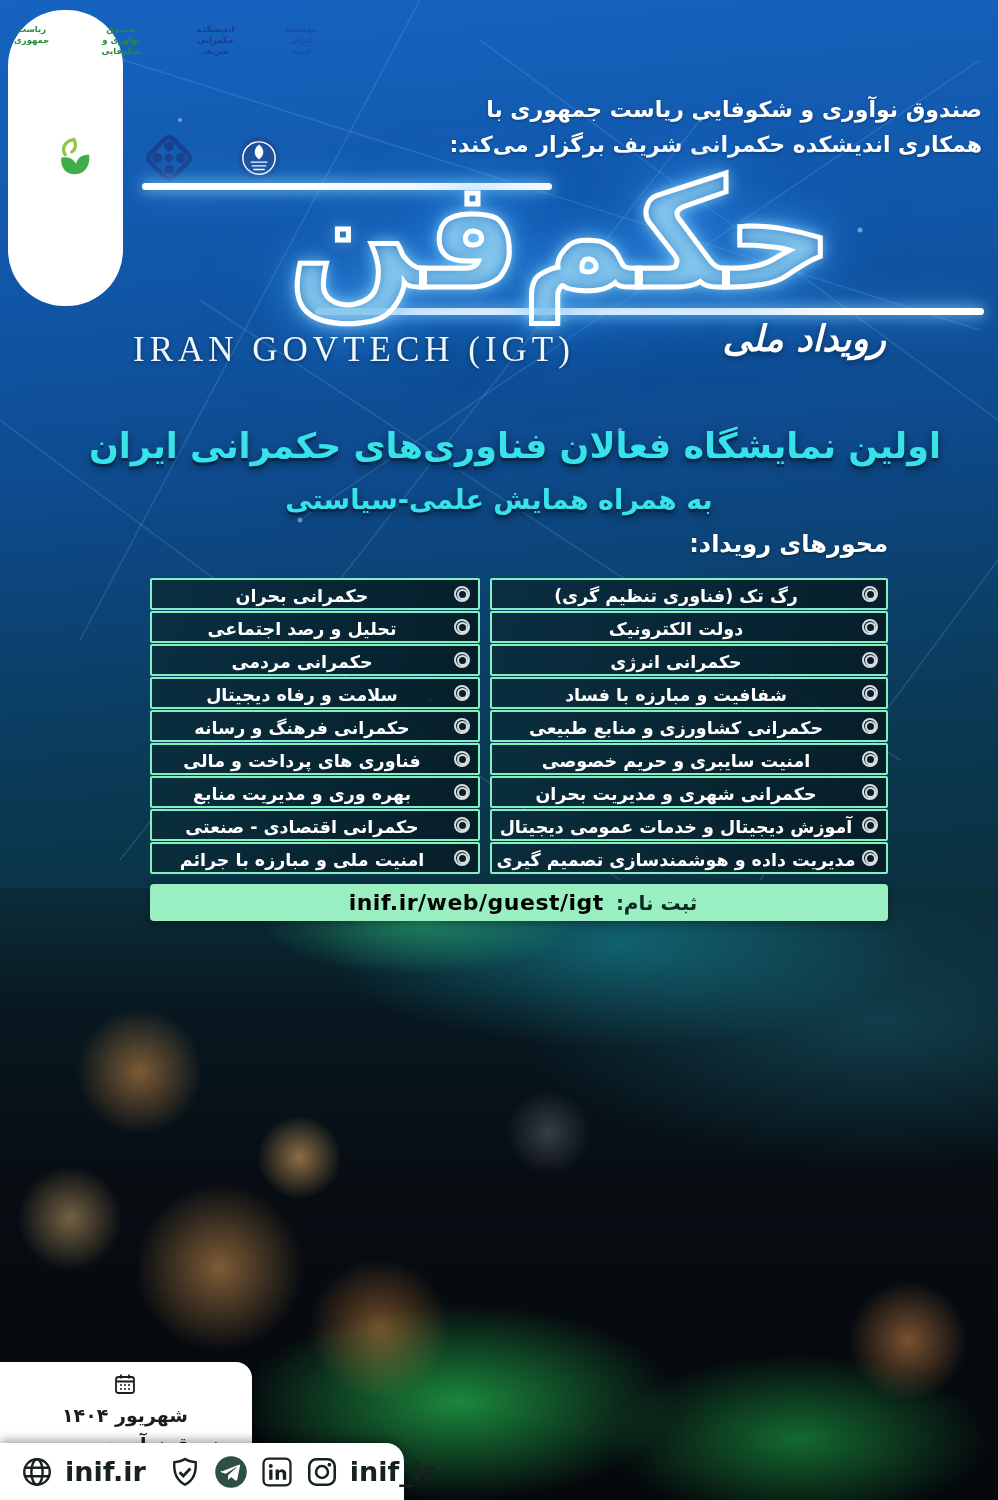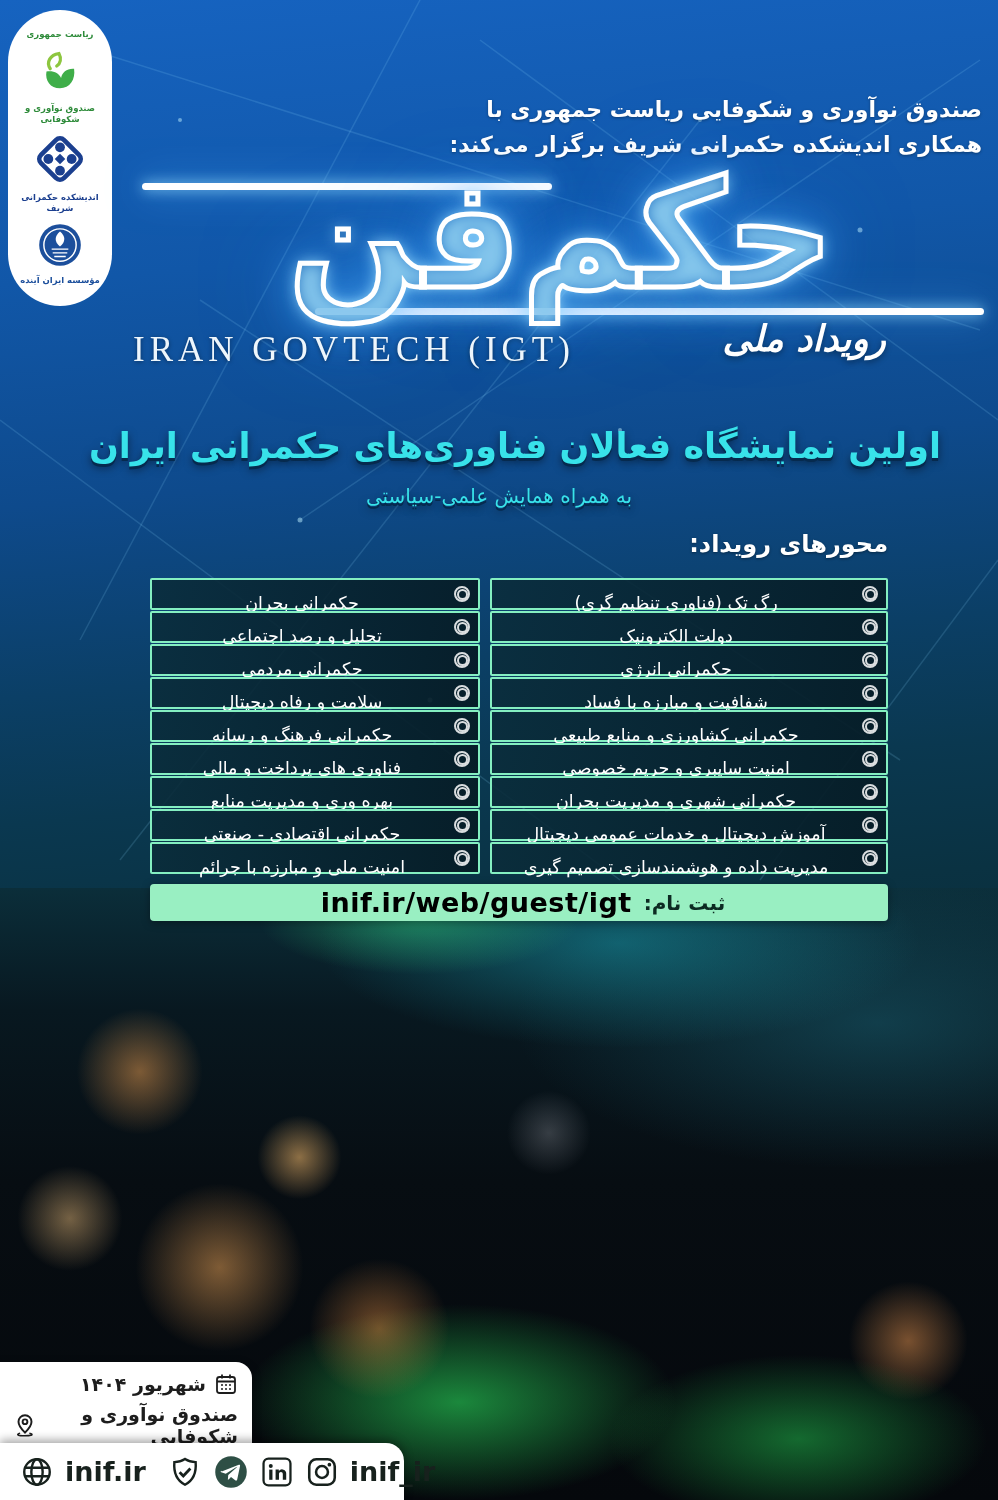--- a/index.html
+++ b/index.html
@@ -24,22 +24,22 @@
       radial-gradient(circle 75px at 7% 54%, rgba(250,200,130,.45), transparent 70%),
       radial-gradient(circle 100px at 38% 72%, rgba(240,150,70,.45), transparent 70%),
       radial-gradient(circle 60px at 55% 40%, rgba(220,220,230,.22), transparent 70%),
       radial-gradient(ellipse 310px 140px at 46% 84%, rgba(36,190,80,.7), transparent 70%),
       radial-gradient(ellipse 270px 120px at 80% 90%, rgba(30,170,70,.6), transparent 70%),
       radial-gradient(circle 85px at 91% 74%, rgba(235,150,80,.5), transparent 70%),
       linear-gradient(180deg,#0b2e3a 0%,#081820 20%,#070d12 48%,#05080c 100%);
   }
   
   .logos{
-    position:absolute;left:8px;top:10px;width:104px;height:296px;background:#fff;
-    border-radius:56px;display:flex;flex-direction:column;
+    position:absolute;left:8px;top:10px;width:115px;height:296px;background:#fff;
+    border-radius:56px;display:flex;flex-direction:row;
     justify-content:space-evenly;padding:14px 6px;text-align:center;
   }
   .logo-caption{font-size:8.5px;font-weight:700;line-height:1.3;direction:rtl;}
   .logo-caption.green{color:#2e8b3a;}
   .logo-caption.navy{color:#1b3f8f;}
   .logo-caption.blue{color:#1c4f9c;}
   
   .header-text{
     position:absolute;top:92px;right:16px;width:640px;text-align:right;direction:rtl;
     color:#fff;font-size:22px;font-weight:800;line-height:1.6;
@@ -71,60 +71,60 @@
     text-shadow:0 2px 6px rgba(0,0,0,.4);
   }
   .title-main{
     position:absolute;top:426px;left:0;right:0;text-align:center;direction:rtl;
     color:#38e2ea;font-size:35px;font-weight:900;
     text-shadow:0 3px 0 #062a4e,0 4px 8px rgba(0,0,0,.5);
     padding-left:32px;
   }
   .title-sub{
     position:absolute;top:484px;left:0;right:0;text-align:center;direction:rtl;
-    color:#38e2ea;font-size:20px;font-weight:400;
+    color:#38e2ea;font-size:27px;font-weight:700;
     text-shadow:0 3px 0 #062a4e,0 4px 8px rgba(0,0,0,.5);
   }
   .topics-heading{
     position:absolute;top:530px;right:110px;direction:rtl;color:#fff;
     font-size:24px;font-weight:800;text-shadow:0 1px 3px rgba(0,0,0,.4);
   }
   .topics-grid{
     position:absolute;top:578px;right:110px;width:738px;direction:rtl;
     display:grid;grid-template-columns:398px 330px;column-gap:10px;row-gap:1px;
   }
   .pill{
     position:relative;height:32px;border:2px solid #84efc1;border-radius:2px;
     background:linear-gradient(270deg,rgba(6,28,38,.93),rgba(10,44,58,.88));
-    display:flex;align-items:flex-start;justify-content:center;
-    color:#fff;font-size:17.5px;font-weight:400;direction:rtl;
-    padding:13px 34px 0 8px;white-space:nowrap;
+    display:flex;align-items:center;justify-content:center;
+    color:#fff;font-size:17.5px;font-weight:700;direction:rtl;
+    padding:4px 34px 0 8px;white-space:nowrap;
   }
   .pill .bullet{
     position:absolute;right:8px;top:50%;transform:translateY(-50%);
     width:16px;height:16px;border:2px solid rgba(255,255,255,.85);border-radius:50%;
     display:flex;align-items:center;justify-content:center;
   }
   .pill .bullet::after{content:"";width:7px;height:7px;border:2px solid rgba(255,255,255,.85);border-radius:50%;}
   .reg-bar{
     position:absolute;top:884px;right:110px;left:150px;height:37px;
     background:#99efc2;border-radius:4px;display:flex;align-items:center;
     justify-content:center;gap:12px;direction:rtl;
     box-shadow:0 2px 8px rgba(0,0,0,.35);
   }
   .reg-label{color:#0c2a22;font-size:20px;font-weight:800;}
-  .reg-url{color:#000;font-size:27px;font-weight:800;direction:ltr;letter-spacing:.5px;margin-left:8px;}
+  .reg-url{color:#000;font-size:22px;font-weight:800;direction:ltr;letter-spacing:.5px;margin-left:8px;}
   .info-card{
     position:absolute;left:0;top:1362px;width:252px;padding:10px 14px 12px 12px;
     background:#fff;border-radius:0 16px 16px 0;direction:rtl;
     display:flex;flex-direction:column;gap:7px;
     box-shadow:0 3px 10px rgba(0,0,0,.4);
   }
   .info-row{display:flex;align-items:center;gap:8px;color:#1d1d1d;
-    font-size:19px;font-weight:800;justify-content:flex-start;}
+    font-size:19px;font-weight:800;justify-content:flex-start;flex-direction:column;}
   .social-bar{
     position:absolute;left:0;bottom:0;width:404px;height:57px;background:#fff;
     border-radius:0 18px 0 0;display:flex;align-items:center;gap:11px;
     padding:0 16px 0 20px;color:#17211d;font-weight:800;font-size:27px;
     box-shadow:0 -3px 10px rgba(0,0,0,.35);
     text-align:right;
   }
   .social-bar .grow{flex:1;}
   .icon{display:inline-flex;align-items:center;justify-content:center;}
   svg{display:block;}

